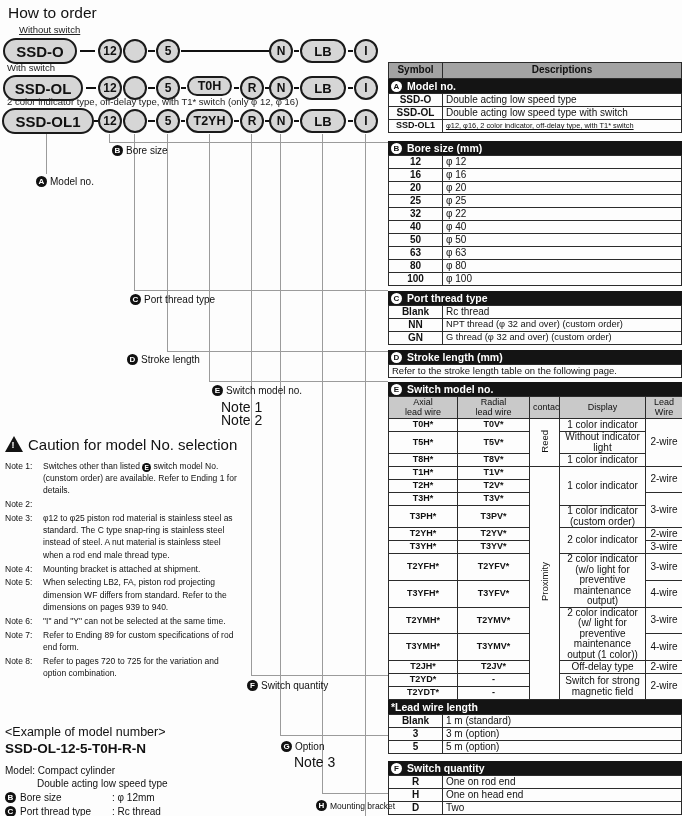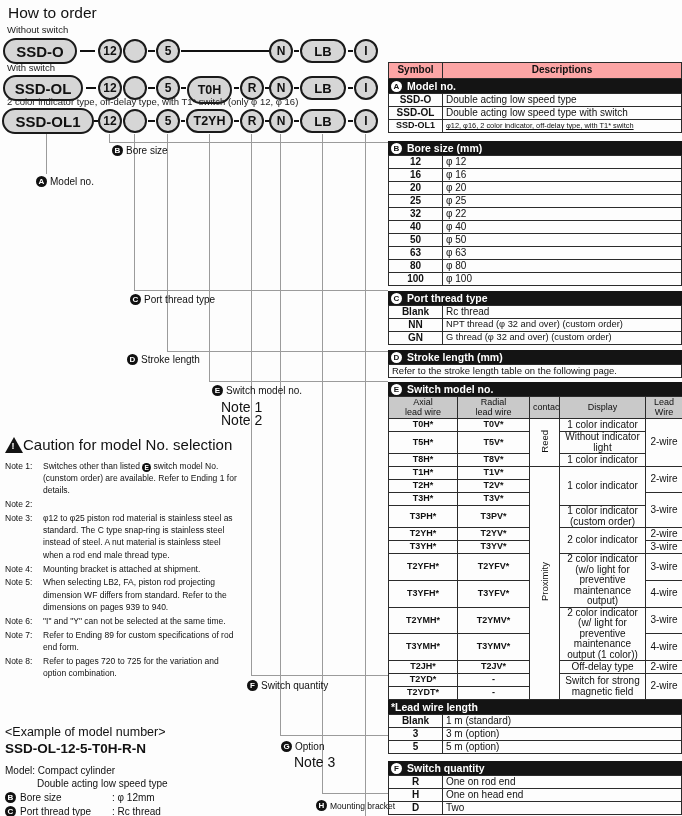--- a/index.html
+++ b/index.html
@@ -22,40 +22,40 @@
   .bbadge  { display:inline-flex; flex:none; width:11px; height:11px; border-radius:50%; background:#111;
              color:#fff; font-size:8px; font-weight:bold; align-items:center; justify-content:center; }
   .notetag { position:absolute; font-size:14px; white-space:nowrap; }
 
   
   #rightcol { position:absolute; left:388px; top:62px; width:294px; }
   table.rt { border-collapse:collapse; width:294px; table-layout:fixed; }
   table.rt td { border:1px solid #2b2b2b; font-size:10px; padding:0 3px; height:12px;
                 line-height:1.05; overflow:hidden; }
   td.sym  { text-align:center; font-weight:bold; padding:0 1px; }
-  tr.ghead td { background:#fca5a5; font-weight:bold; text-align:center; height:15px; font-size:10px; }
+  tr.ghead td { background:#a3a3a3; font-weight:bold; text-align:center; height:15px; font-size:10px; }
   .sechead { display:flex; align-items:center; gap:5px; background:#141414; color:#fff;
              font-weight:bold; font-size:10.5px; height:14px; padding:0 3px; }
   .wbadge  { display:inline-flex; flex:none; width:11px; height:11px; border-radius:50%; background:#fff;
              color:#111; font-size:8px; font-weight:bold; align-items:center; justify-content:center; }
   .swt td { text-align:center; }
   .swt td.mdl { font-weight:bold; font-size:9px; }
   .swt td.hd  { background:#c9c9c9; font-size:9px; font-weight:normal; height:21px;margin-left:16px; }
   .prewrap { white-space:pre-line; }
   .vertcell { padding:0; }
   .vert { writing-mode:vertical-rl; transform:rotate(180deg); font-size:9.5px; display:inline-block;
           line-height:1; margin:0 auto; }
   .small8 { font-size:7.8px;margin-top:43px; }
   .small7 { font-size:7px; line-height:1.1; }
   .small6 { font-size:6.3px; line-height:1.15; }
   .lead  { font-size:9.5px; }
 
   
   #caution { position:absolute; left:5px; top:436px; width:234px; }
-  .warnrow { display:flex; align-items:center; }
+  .warnrow { display:flex; gap:5px; }
   .warn-tri { width:0; height:0; border-left:9px solid transparent; border-right:9px solid transparent;
               border-bottom:16px solid #131313; position:relative; }
   .warn-tri::after { content:"!"; position:absolute; left:-2.5px; top:4px; color:#fff;
                      font-size:9px; font-weight:bold; }
   .cau-title { font-size:15px; }
   .note { display:flex; font-size:8.5px; line-height:1.45; margin-top:1.5px; }
   .note .nlabel { flex:none; width:38px; }
   .ibadge { display:inline-flex; width:9px; height:9px; border-radius:50%; background:#111; color:#fff;
             font-size:6.5px; font-weight:bold; align-items:center; justify-content:center;
             vertical-align:-1px; }
@@ -69,21 +69,21 @@
   .ex-item { display:flex; align-items:center; gap:4px; font-size:10px; margin-top:3.2px; }
   .ex-item .exlabel { width:88px; }
 </style>
 </head>
 <body>
 
 <div id="root">
 
   <div class="abs" style="left:8px;top:4px;font-size:15.5px;">How to order</div>
 
-  <div class="caption" style="left:7px;top:24px;">Without switch</div>
+  <div class="caption" style="left:19px;top:24px;text-decoration:underline;">Without switch</div>
   <div class="cap" style="left:3px;top:38px;width:74px;height:26px;font-size:15px;">
       <span>SSD-O</span>
     </div>
   <div class="dash" style="left:80px;top:50px;width:15px;"></div>
   <div class="circ" style="left:98px;top:39px;">
       <span>12</span>
     </div>
   <div class="circ" style="left:123px;top:39px;"></div>
   <div class="dash" style="left:148px;top:50px;width:7px;"></div>
   <div class="circ" style="left:156px;top:39px;">
@@ -109,21 +109,21 @@
   <div class="dash" style="left:86px;top:87px;width:10px;"></div>
   <div class="circ" style="left:98px;top:76px;">
       <span>12</span>
     </div>
   <div class="circ" style="left:123px;top:76px;"></div>
   <div class="dash" style="left:148px;top:87px;width:7px;"></div>
   <div class="circ" style="left:156px;top:76px;">
       <span>5</span>
     </div>
   <div class="dash" style="left:181px;top:87px;width:5px;"></div>
-  <div class="cap" style="left:187px;top:76px;width:45px;height:28px;font-size:12.5px;">
+  <div class="cap" style="left:187px;top:76px;width:45px;height:20px;font-size:12.5px;">
       <span>T0H</span>
     </div>
   <div class="dash" style="left:234px;top:87px;width:5px;"></div>
   <div class="circ" style="left:240px;top:76px;">
       <span>R</span>
     </div>
   <div class="dash" style="left:265px;top:87px;width:4px;"></div>
   <div class="circ" style="left:269px;top:76px;">
       <span>N</span>
     </div>

